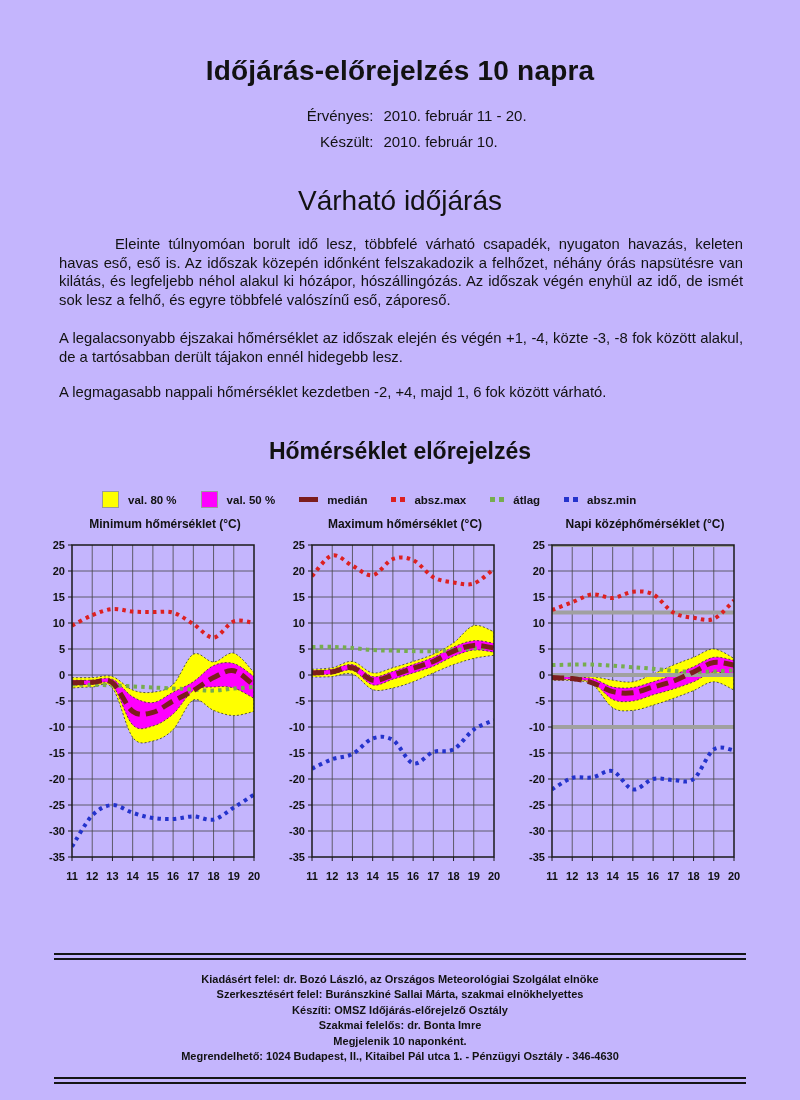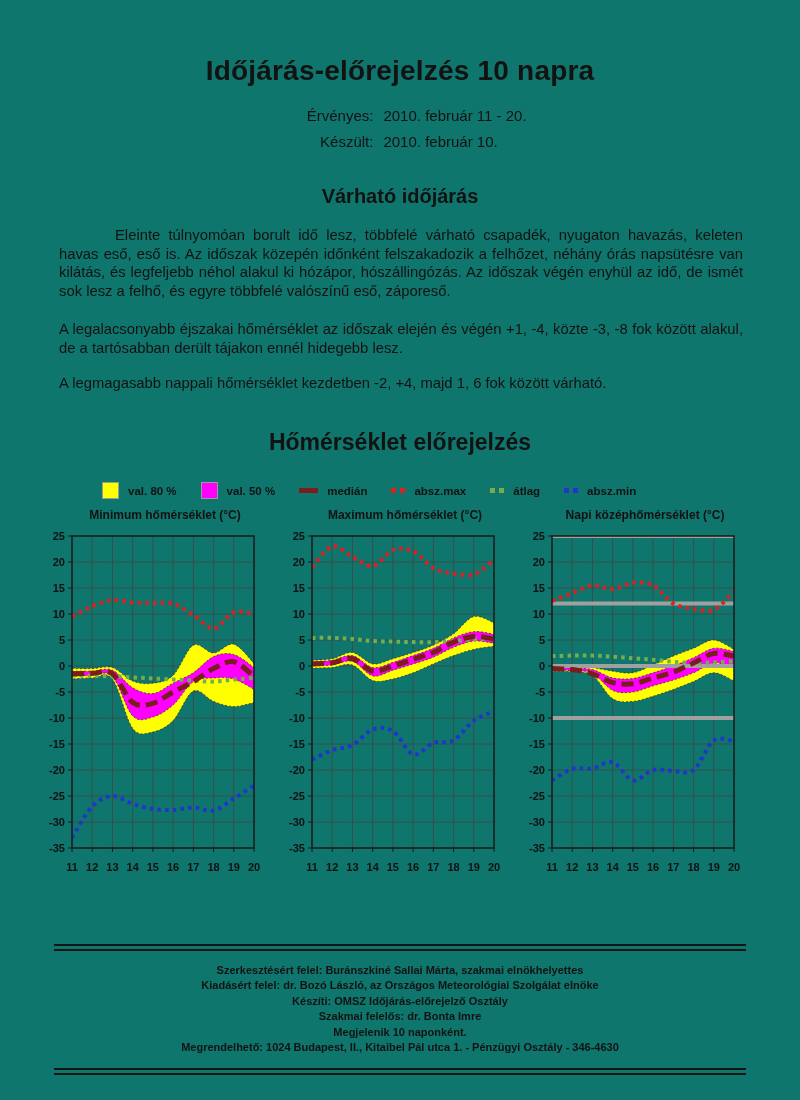--- a/index.html
+++ b/index.html
@@ -1,28 +1,28 @@
 <!DOCTYPE html>
 <html><head>
 <meta charset="utf-8">
 <style>
   html,body{margin:0;padding:0;background:#e8e8e8;}
   .page{
-    width:800px;height:1100px;background:#0f766e;margin:0 auto;position:relative;
+    width:800px;height:1100px;background:#c4b5fd;margin:0 auto;position:relative;
     font-family:"Liberation Sans",sans-serif;color:#121212;overflow:hidden;
   }
   .main-title{
     text-align:center;font-size:28px;font-weight:bold;letter-spacing:.2px;
     padding-top:55px;margin:0;
   }
   .dates{width:fit-content;margin:16px auto 0 auto;font-size:15px;line-height:26px;}
   .drow{display:flex;}
   .dlabel{width:100px;text-align:right;margin-right:10px;}
   .dval{text-align:left;}
-  .h2{ text-align:center;font-size:20px;font-weight:bold;margin:30px 0 0 0;}
+  .h2{ text-align:center;font-size:28px;font-weight:normal;margin:30px 0 0 0;}
   .h3{ text-align:center;font-size:23px;font-weight:bold;margin:36px 0 0 0;}
   .bodytext{margin:18px 40px 0 42px;font-size:14.8px;line-height:18.5px;text-align:justify;}
   .bodytext p{margin:17px;}
   .p-indent{text-indent:56px;}
   .block2{margin-top:20px;}
   
   .legend{display:flex;align-items:center;margin:24px 0 0 102px;height:22px;}
   .legend-item{display:flex;align-items:center;margin-right:24px;}
   .sw-band{width:15px;height:15px;border:1px solid #9a9a9a;display:inline-block;}
   .sw-dash{width:19px;height:5px;display:inline-block;}
@@ -343,22 +343,22 @@
           <text x="183.55555555555557" y="347" text-anchor="middle" font-size="11" font-weight="bold" font-family="Liberation Sans, sans-serif" fill="#111">18</text>
           <line x1="203.77777777777777" y1="324" x2="203.77777777777777" y2="328" stroke="#1a1a1a" stroke-width="1"></line>
           <text x="203.77777777777777" y="347" text-anchor="middle" font-size="11" font-weight="bold" font-family="Liberation Sans, sans-serif" fill="#111">19</text>
           <line x1="224" y1="324" x2="224" y2="328" stroke="#1a1a1a" stroke-width="1"></line>
           <text x="224" y="347" text-anchor="middle" font-size="11" font-weight="bold" font-family="Liberation Sans, sans-serif" fill="#111">20</text>
         </svg></div>
     </div>
 
   <div class="rule rule-top"></div>
   <div class="footer-text">
+    <div>Kiadásért felel: dr. Bozó László, az Országos Meteorológiai Szolgálat elnöke</div>
     <div>Szerkesztésért felel: Buránszkiné Sallai Márta, szakmai elnökhelyettes</div>
-    <div>Kiadásért felel: dr. Bozó László, az Országos Meteorológiai Szolgálat elnöke</div>
     <div>Készíti: OMSZ Időjárás-előrejelző Osztály</div>
     <div>Szakmai felelős: dr. Bonta Imre</div>
     <div>Megjelenik 10 naponként.</div>
     <div>Megrendelhető: 1024 Budapest, II., Kitaibel Pál utca 1. - Pénzügyi Osztály - 346-4630</div>
   </div>
   <div class="rule"></div>
 
 </div>
 
 </body></html>

